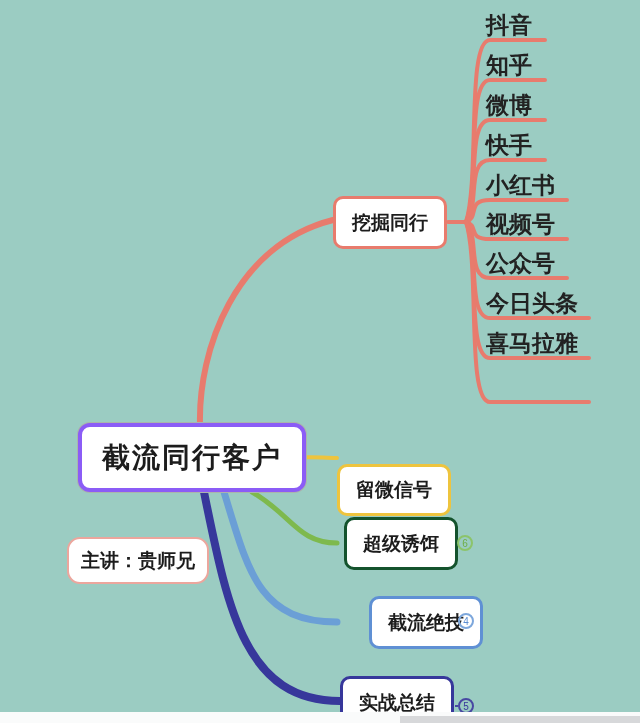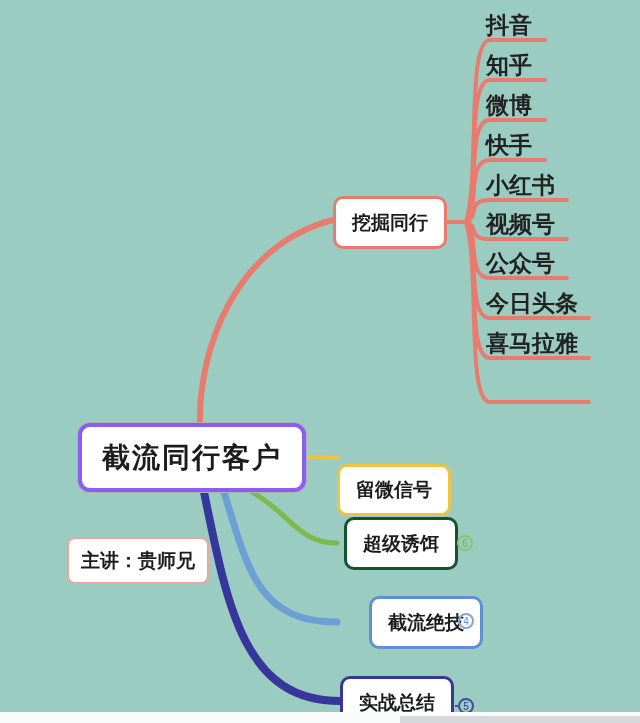--- a/index.html
+++ b/index.html
@@ -23,21 +23,21 @@
     z-index:2;
   }
   .central{
     left:62px;top:423px;width:228px;height:69px;
     border:4px solid #8b5cf6;border-radius:12px;
     box-shadow:0 0 0 1px #aab4ac;
     font-size:28px;font-weight:bold;letter-spacing:2px;margin-left:16px;
   }
   .speaker{
     left:67px;top:537px;width:142px;height:47px;
-    border:2px solid #eca69d;border-radius:8px;
+    border:2px solid #eca69d;border-radius:13px;
     font-size:19px;font-weight:600;
   }
   .branch{
     width:114px;height:53px;
     border-radius:10px;
     font-size:19px;font-weight:600;
   }
   .b-wajue{left:333px;top:196px;border:3px solid #e87b6d;}
   .b-liuwei{left:337px;top:432px;height:52px;border:3px solid #eec43e;margin-top:32px;}
   .b-chaoji{left:344px;top:517px;border:3px solid #14532d;}

